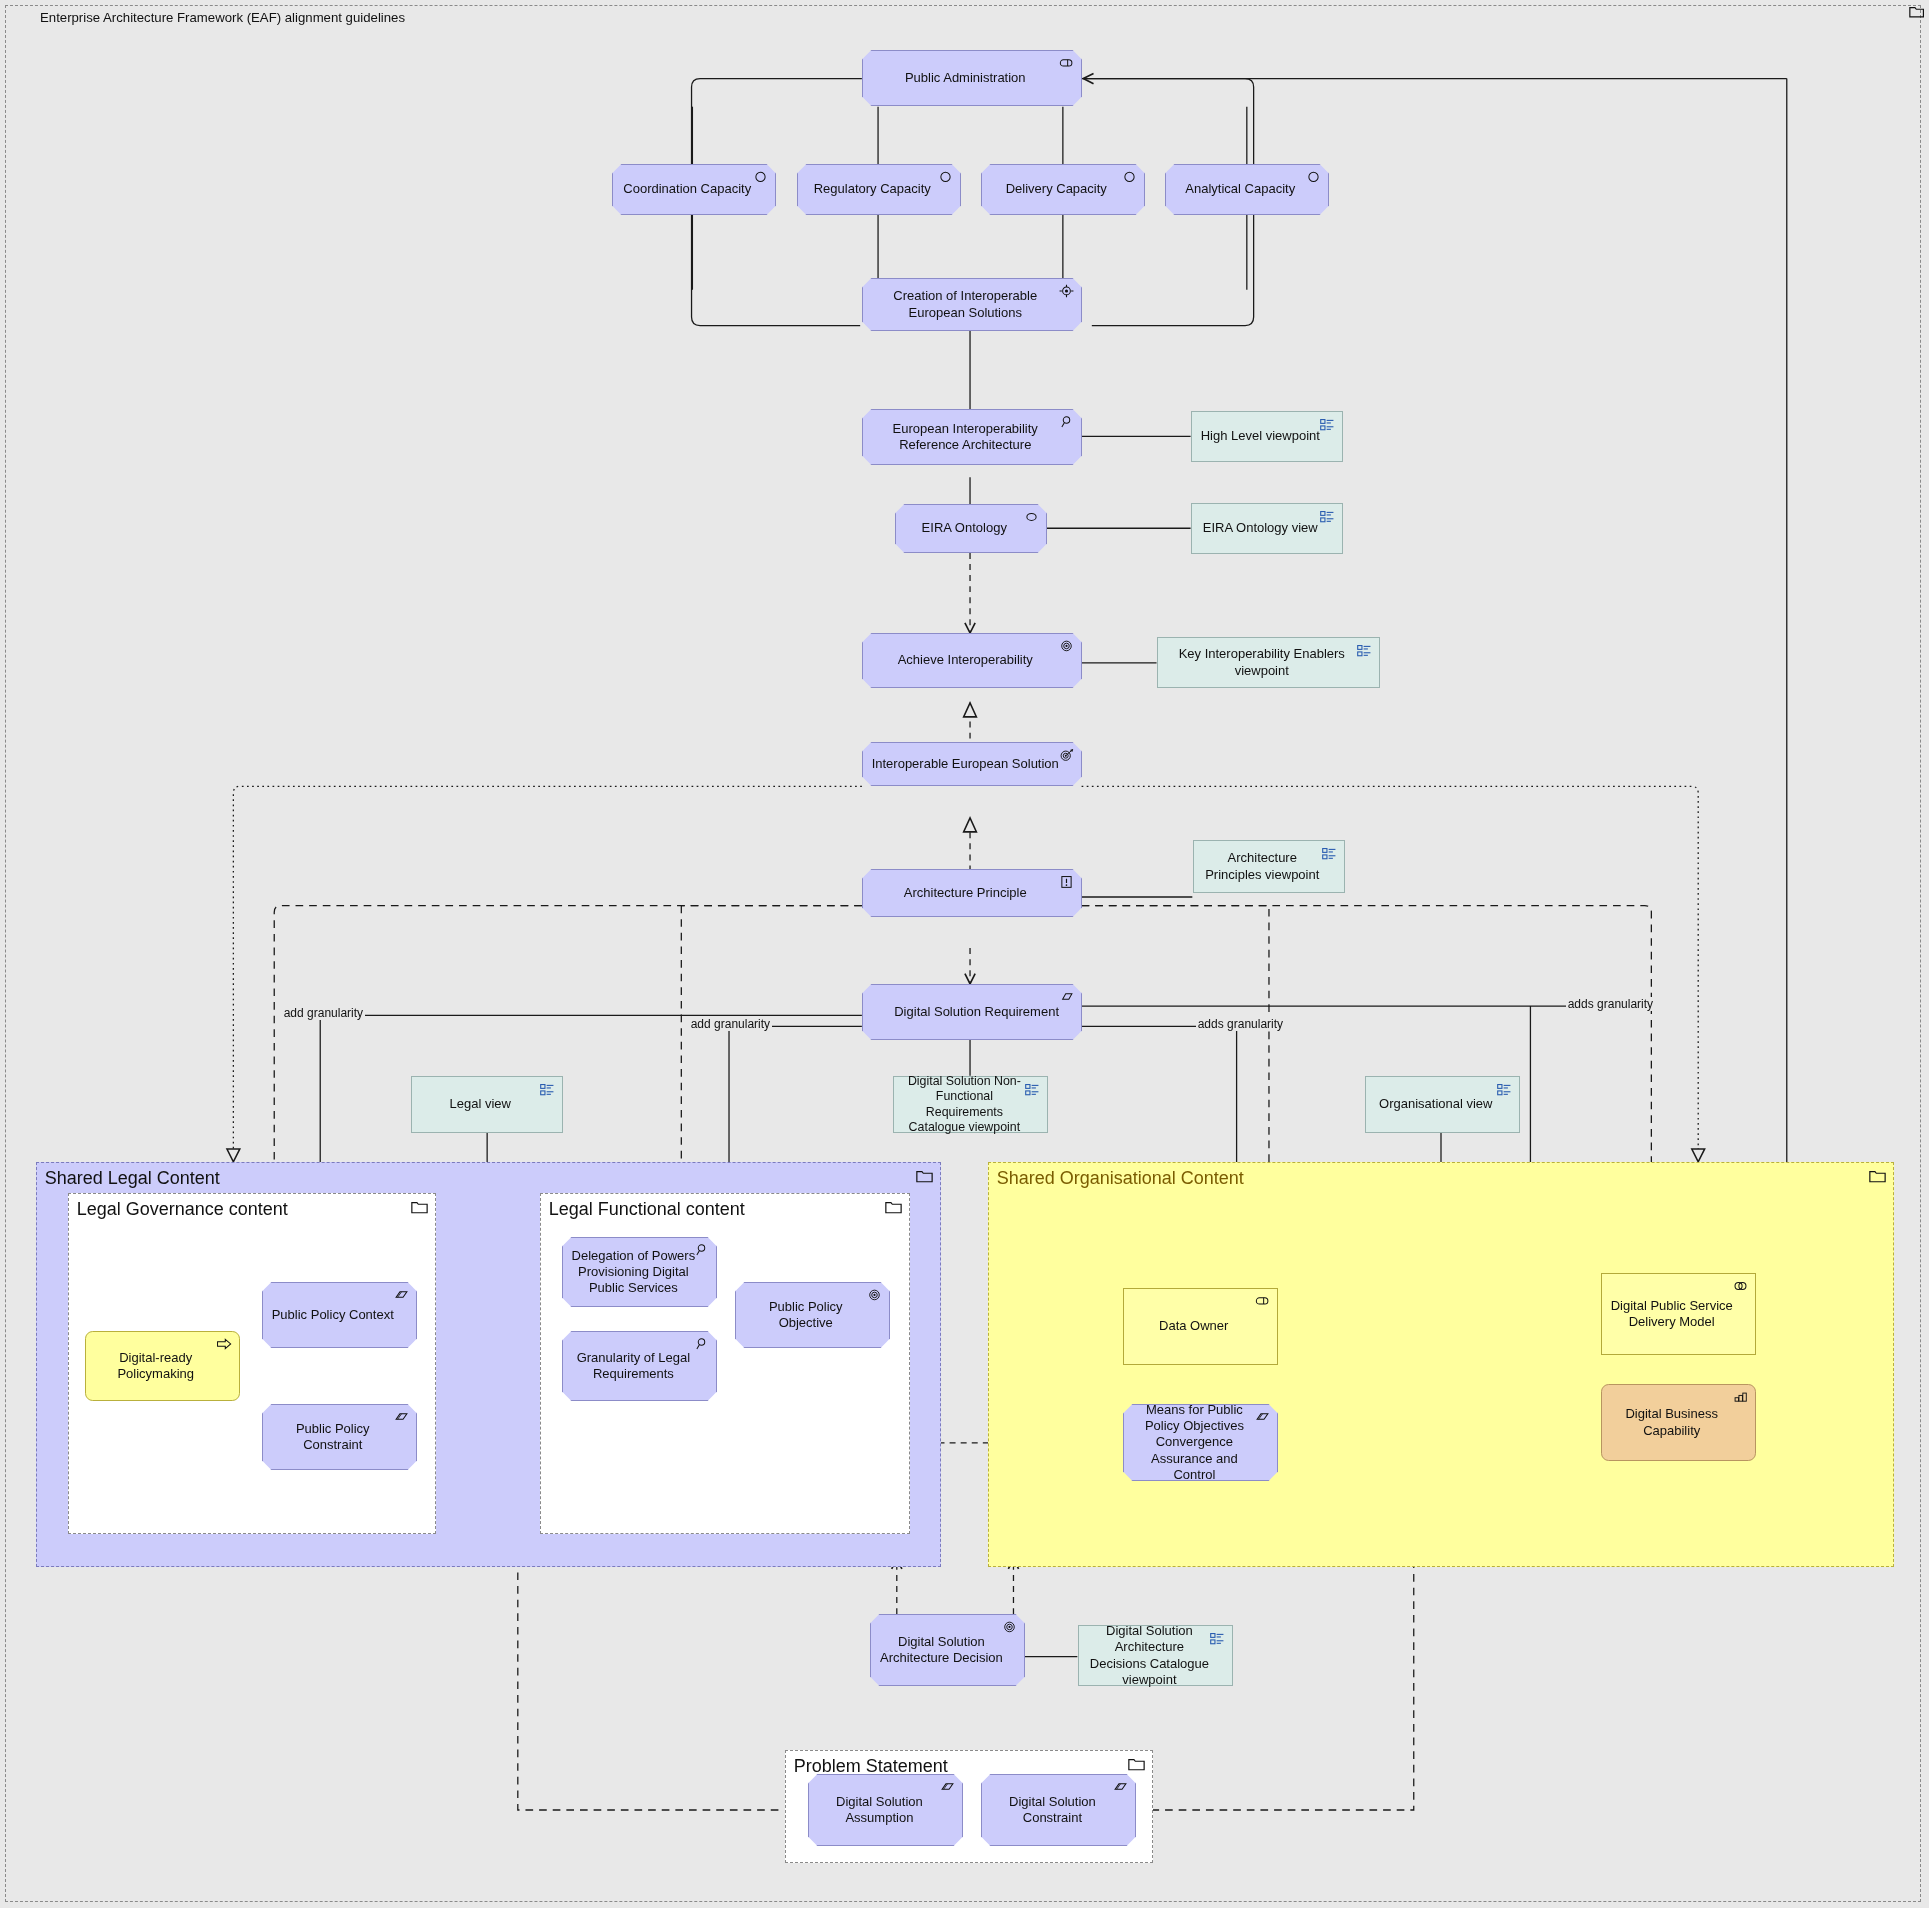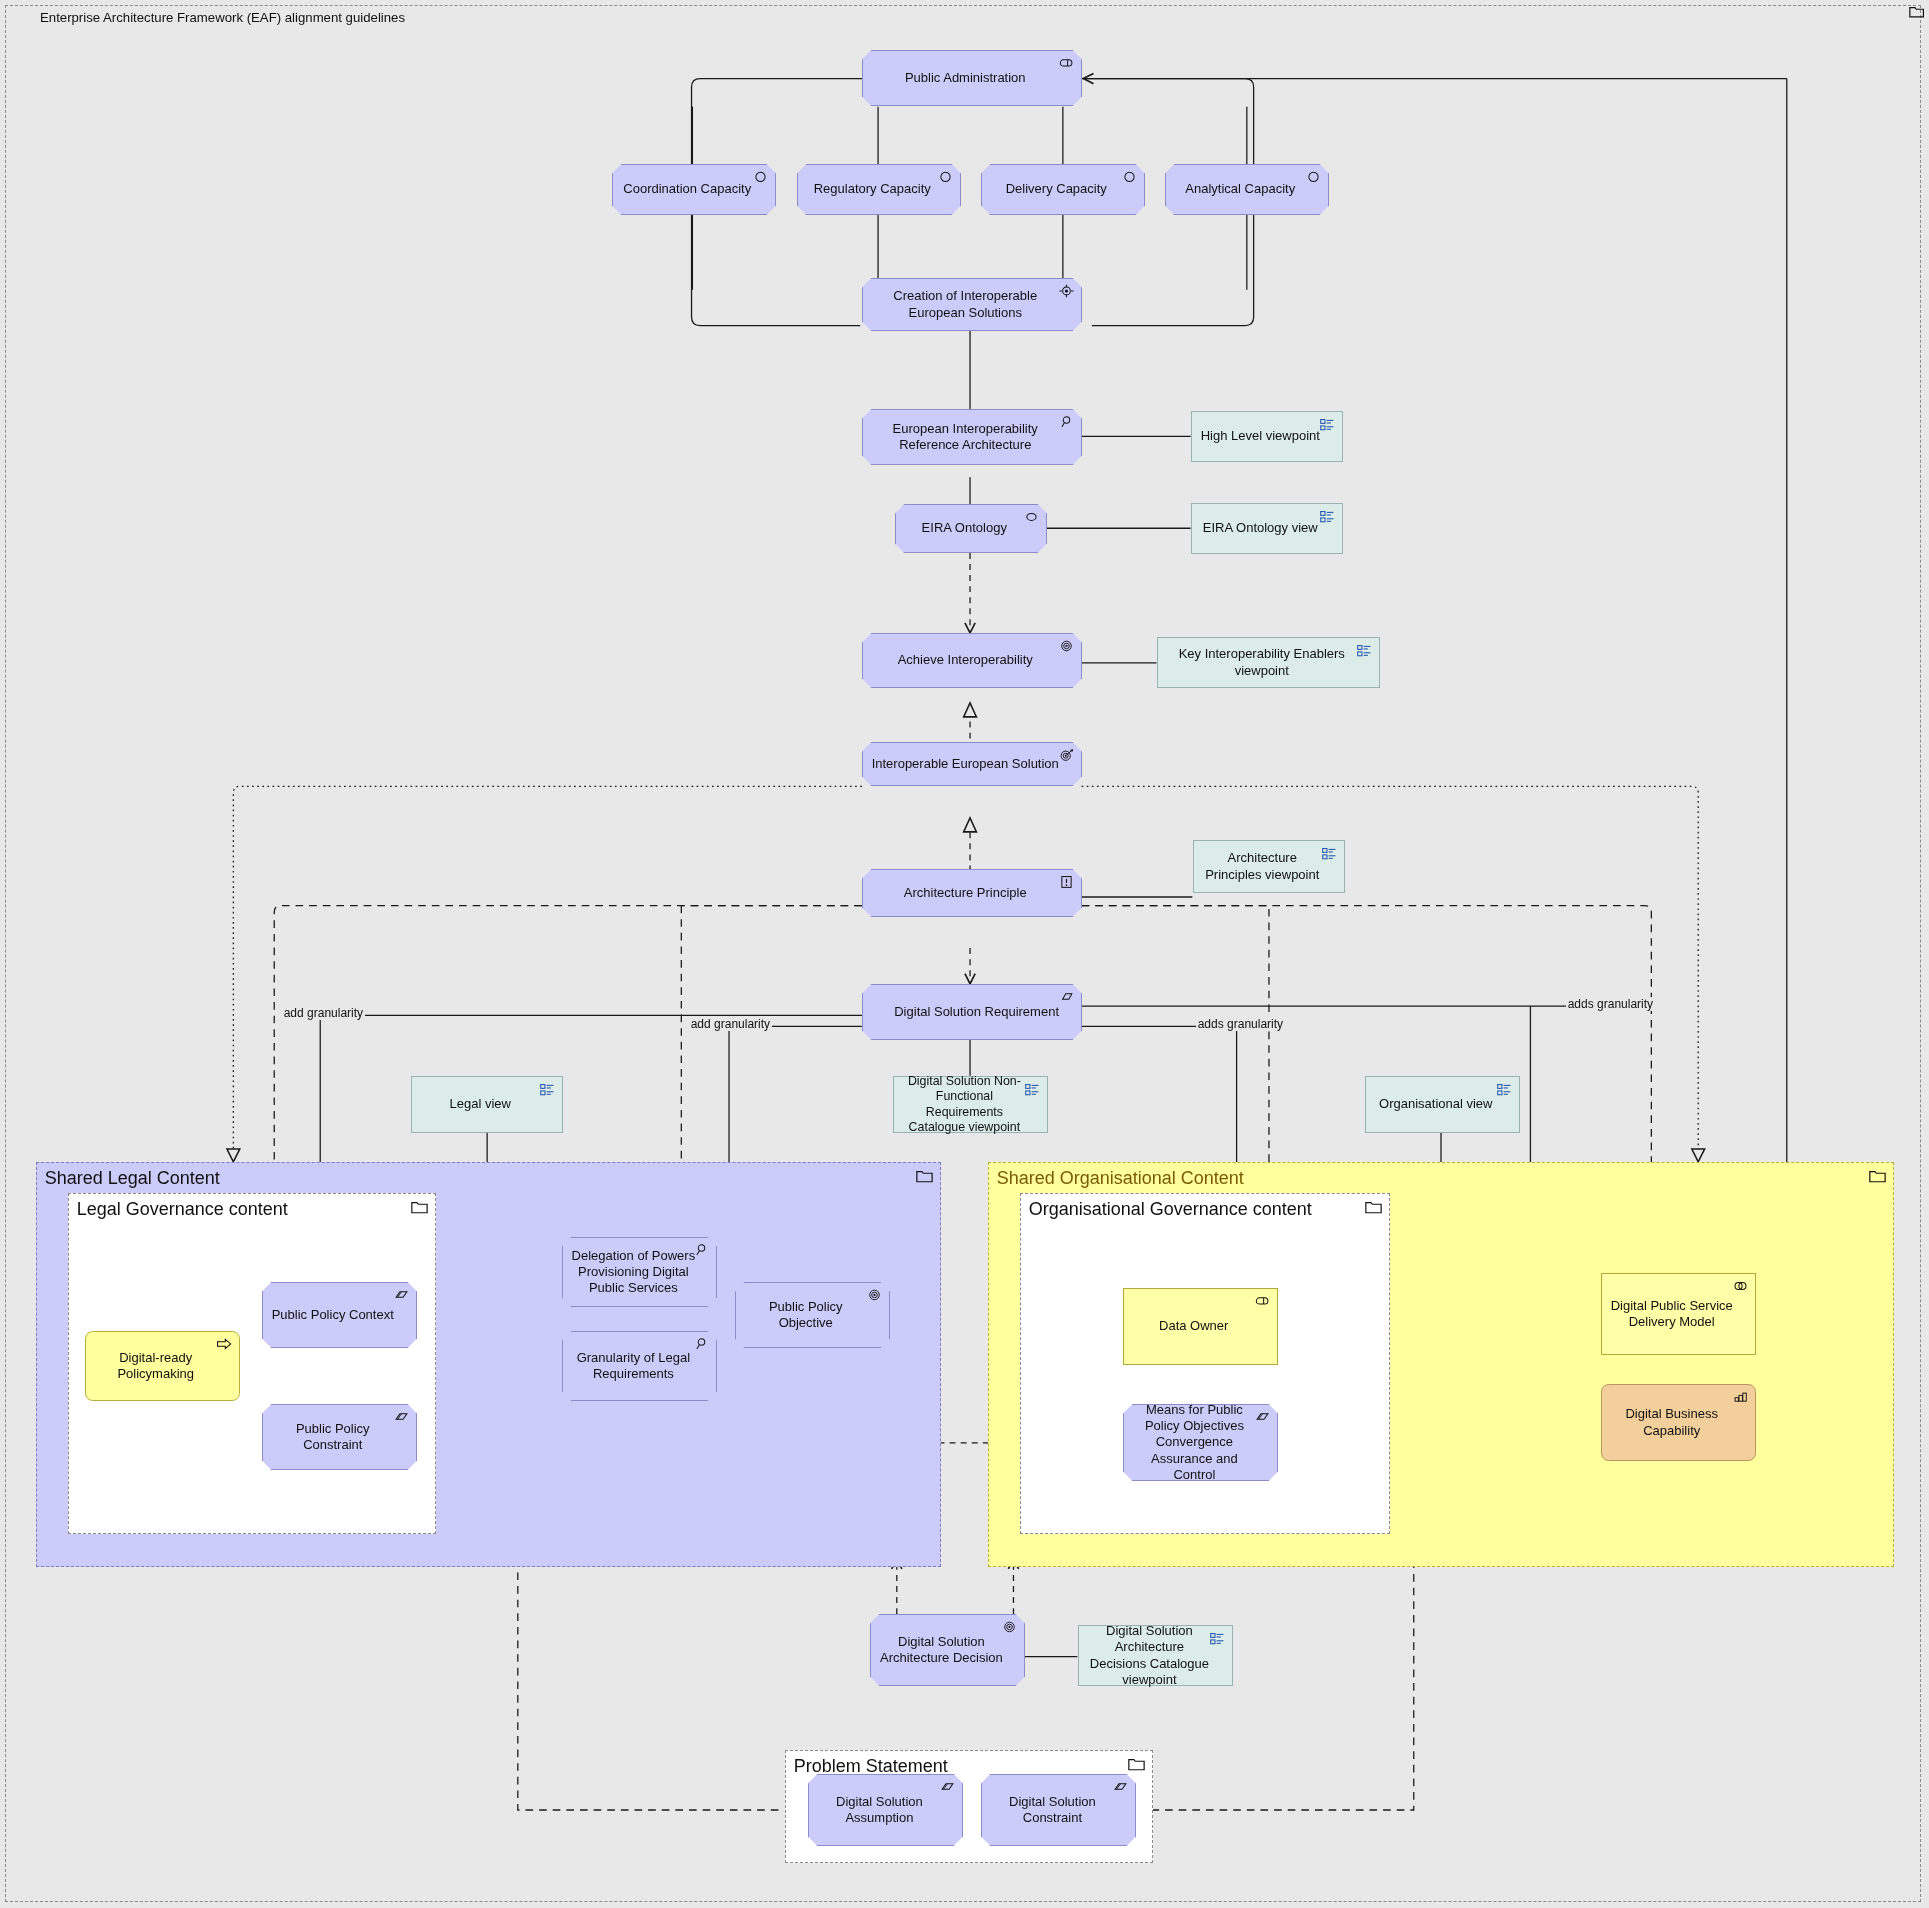--- a/index.html
+++ b/index.html
@@ -390,38 +390,38 @@
 
   <div class="grp grp-white" style="left:68px;top:1193px;width:368px;height:341px;">
     <span class="grp-label">Legal Governance content</span>
     <span class="folder-icon">
       <svg viewBox="0 0 20 17">
           <path d="M1 15V3h6l1.6 2H19v10z" fill="none" stroke="#111" stroke-width="1.4"></path>
         </svg>
     </span>
   </div>
 
+  <div class="grp grp-white" style="left:540px;top:1193px;width:370px;height:341px;">
+    <span class="grp-label">Legal Functional content</span>
+    <span class="folder-icon">
+      <svg viewBox="0 0 20 17">
+          <path d="M1 15V3h6l1.6 2H19v10z" fill="none" stroke="#111" stroke-width="1.4"></path>
+        </svg>
+    </span>
+  </div>
 
   <div class="grp grp-org" style="left:988px;top:1162px;width:906px;height:405px;">
     <span class="grp-label grp-label-org">Shared Organisational Content</span>
     <span class="folder-icon">
       <svg viewBox="0 0 20 17">
           <path d="M1 15V3h6l1.6 2H19v10z" fill="none" stroke="#111" stroke-width="1.4"></path>
         </svg>
     </span>
   </div>
 
-  <div class="grp grp-white" style="left:1020px;top:1193px;width:370px;height:341px;">
-    <span class="grp-label">Organisational Governance content</span>
-    <span class="folder-icon">
-      <svg viewBox="0 0 20 17">
-          <path d="M1 15V3h6l1.6 2H19v10z" fill="none" stroke="#111" stroke-width="1.4"></path>
-        </svg>
-    </span>
-  </div>
 
 
   <div class="grp grp-white" style="left:785px;top:1750px;width:368px;height:113px;">
     <span class="grp-label">Problem Statement</span>
     <span class="folder-icon">
       <svg viewBox="0 0 20 17">
           <path d="M1 15V3h6l1.6 2H19v10z" fill="none" stroke="#111" stroke-width="1.4"></path>
         </svg>
     </span>
   </div>

